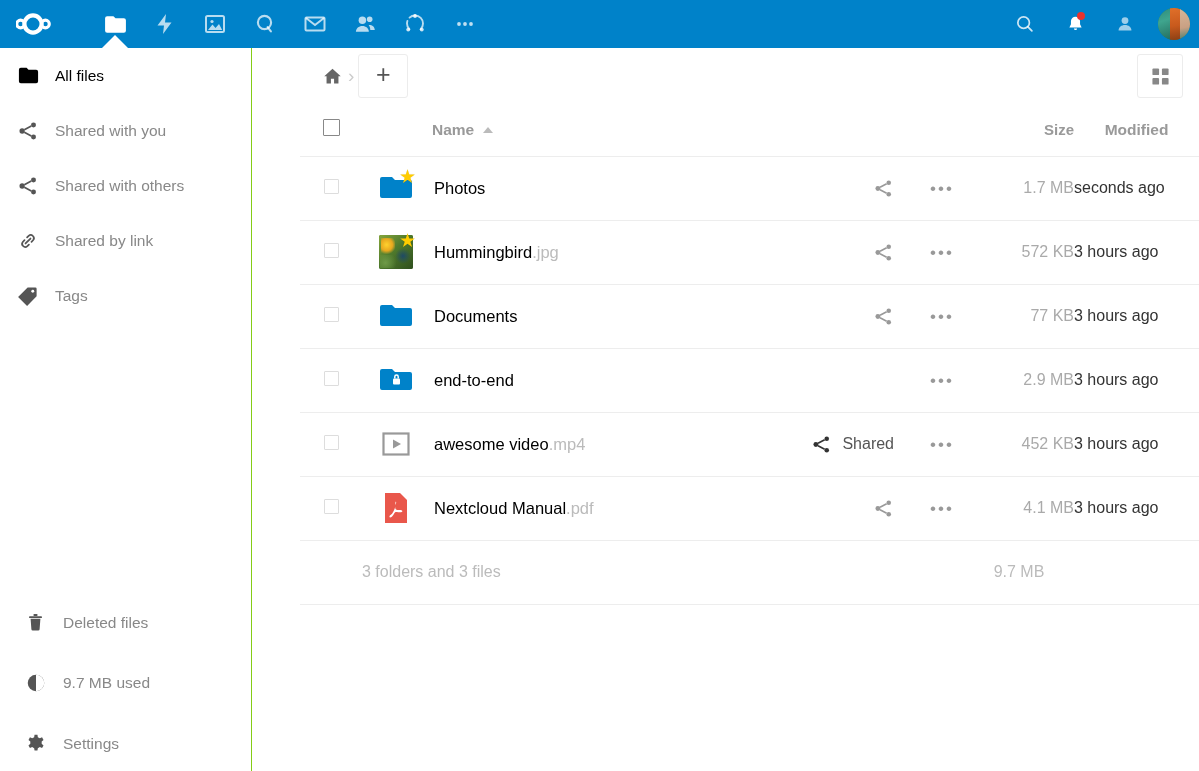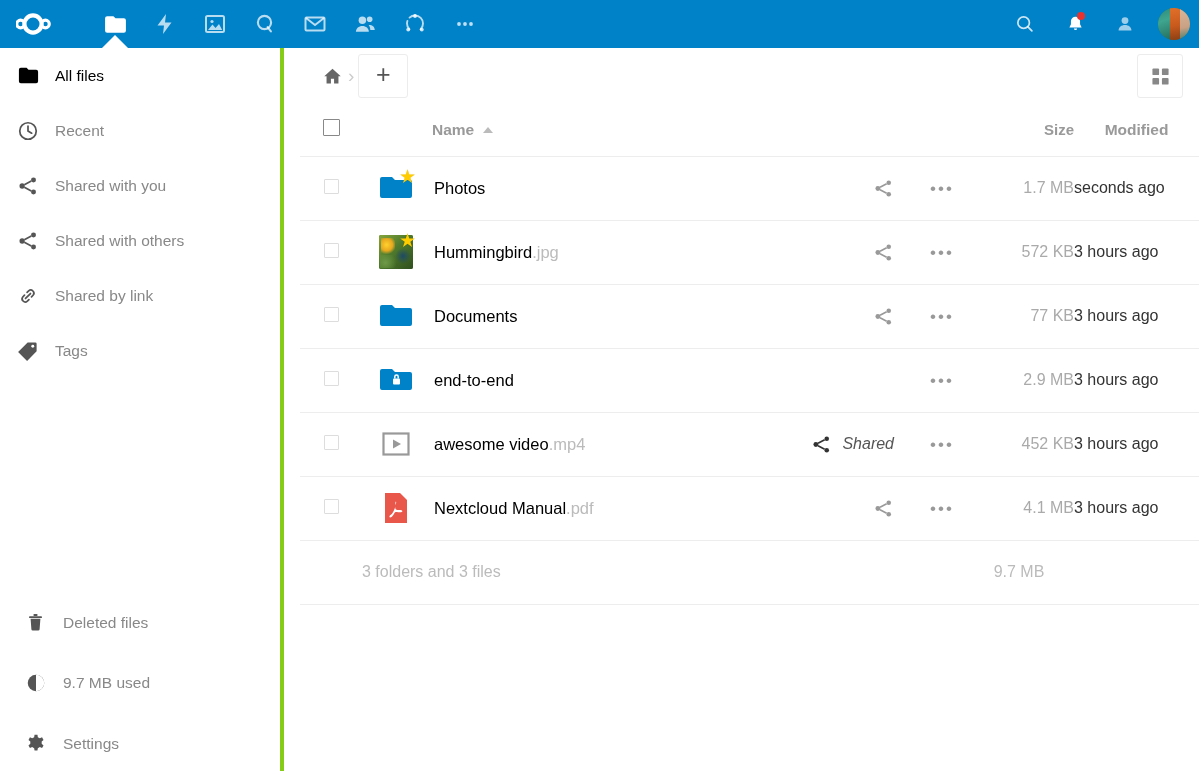--- a/index.html
+++ b/index.html
@@ -47,22 +47,22 @@
   #avatar .av-a { position: absolute; left: 0; top: 0; width: 42%; height: 100%;
     background: linear-gradient(160deg,#2e8b7a 0%,#3fa58e 40%,#246d5e 100%); }
   #avatar .av-b { position: absolute; left: 38%; top: 0; width: 34%; height: 100%;
     background: linear-gradient(170deg,#e0702a 0%,#c85a1d 55%,#8a3f14 100%); }
   #avatar .av-c { position: absolute; left: 68%; top: 0; width: 32%; height: 100%;
     background: linear-gradient(170deg,#d9b79a 0%,#c9a083 60%,#3f7d6f 100%); }
 
   
   #sidebar {
     position: absolute; top: 48px; left: 0;
-    width: 284px; height: 723px;
-    background: #fff; border-right: 4px solid #84cc16;
+    width: 252px; height: 723px;
+    background: #fff; border-right: 1px solid #84cc16;
   }
   .nav-item {
     height: 55px; display: flex; align-items: center;
     padding-left: 17px; cursor: pointer; color: #888;
     font-size: 15.5px;
   }
   .nav-item.active { color: #000; }
   .nav-ico { width: 34px; display: flex; align-items: center; justify-content: flex-start; }
   .nav-ico svg { display: block; }
   .nav-label { padding-left: 4px; }
@@ -136,21 +136,21 @@
   .th-l1 { position: absolute; inset: 0; background: linear-gradient(135deg,#86a63c 0%,#4f7a2c 45%,#2f4f1e 100%); }
   .th-l2 { position: absolute; left: 6%; top: 8%; width: 40%; height: 52%;
     background: radial-gradient(circle at 40% 40%, #ffd22e 0%, #e8a81f 45%, rgba(232,168,31,0) 72%); }
   .th-l3 { position: absolute; left: 48%; top: 38%; width: 46%; height: 46%;
     background: radial-gradient(circle at 50% 50%, #1e4a66 0%, rgba(30,74,102,0) 70%); }
   .th-l4 { position: absolute; left: 2%; top: 58%; width: 54%; height: 40%;
     background: radial-gradient(circle at 30% 60%, #6f9a48 0%, rgba(111,154,72,0) 75%); }
 
   .share-cell { vertical-align: middle; }
   .share-inner { display: flex; align-items: center; justify-content: flex-end; padding-right: 0; }
-  .share-btn { display: flex; align-items: center; cursor: pointer; font-style: italic; }
+  .share-btn { display: flex; align-items: center; cursor: pointer; }
   .share-label { font-size: 16px; color: #555; margin-left: 10px; }
   .dots-btn { width: 44px; display: flex; align-items: center; justify-content: center;
     color: #999; letter-spacing: 2px; font-size: 17px; cursor: pointer; margin-left: 26px; line-height: 1; }
 
   .size-cell { vertical-align: middle; text-align: right; padding-right: 18px;
     font-size: 16px; color: #aaa; }
   .mod-cell { vertical-align: middle; padding-left: 18px; font-size: 16px; color: #333; }
 
   #summary-row { height: 64px; }
   #summary-row td { vertical-align: middle; }
@@ -255,29 +255,20 @@
 
   <div class="nav-item active">
     <span class="nav-ico">
       <svg width="23" height="23" viewBox="0 0 24 24">
           <path fill="#000" d="M10 4H4a2 2 0 0 0-2 2v12a2 2 0 0 0 2 2h16a2 2 0 0 0 2-2V8a2 2 0 0 0-2-2h-8l-2-2z"></path>
         </svg>
     </span>
     <span class="nav-label">All files</span>
   </div>
 
-  <div class="nav-item">
-    <span class="nav-ico">
-      <svg width="22" height="22" viewBox="0 0 24 24">
-        <circle cx="12" cy="12" r="9" fill="none" stroke="#555" stroke-width="1.9"></circle>
-        <path d="M12 6.6V12l4 2.4" stroke="#555" stroke-width="1.9" fill="none" stroke-linecap="round"></path>
-      </svg>
-    </span>
-    <span class="nav-label">Recent</span>
-  </div>
 
 
   <div class="nav-item">
     <span class="nav-ico">
       <svg width="22" height="22" viewBox="0 0 24 24">
         <circle cx="18" cy="5.4" r="2.7" fill="#555"></circle>
           <circle cx="18" cy="18.6" r="2.7" fill="#555"></circle>
           <circle cx="5.6" cy="12" r="2.9" fill="#555"></circle>
         <path d="M8 10.6l7.6-4M8 13.4l7.6 4" stroke="#555" stroke-width="1.9"></path>
       </svg>

